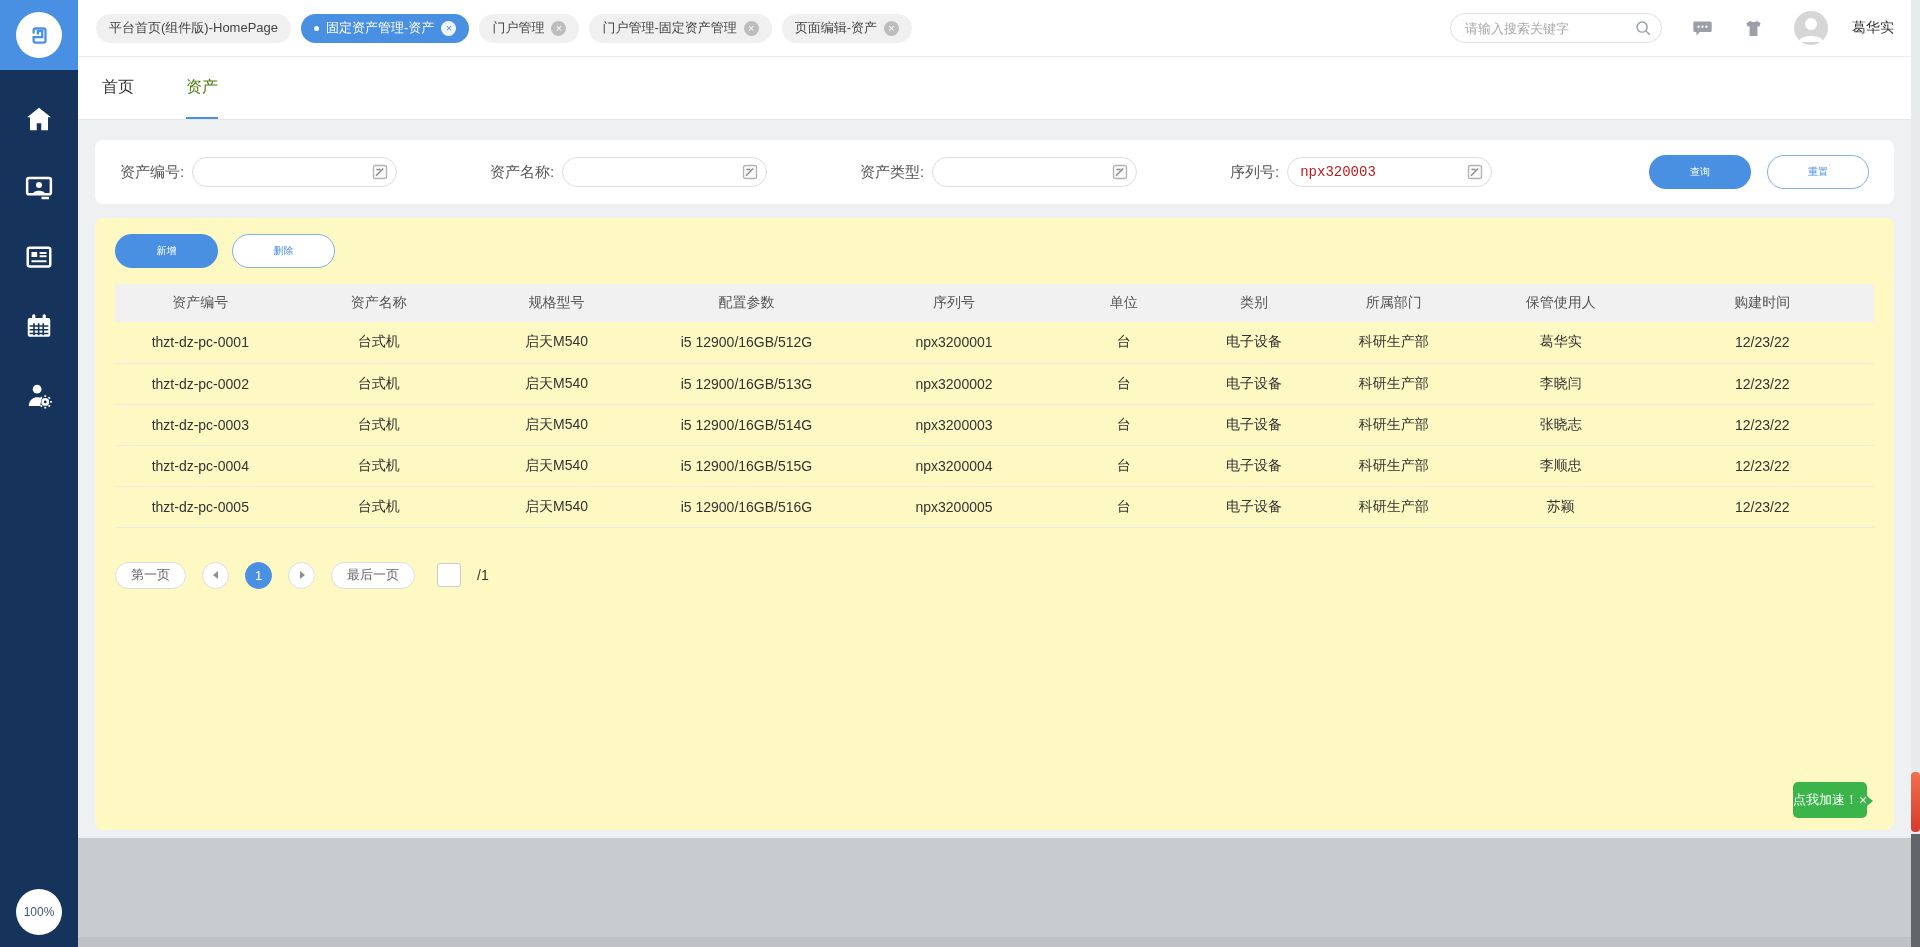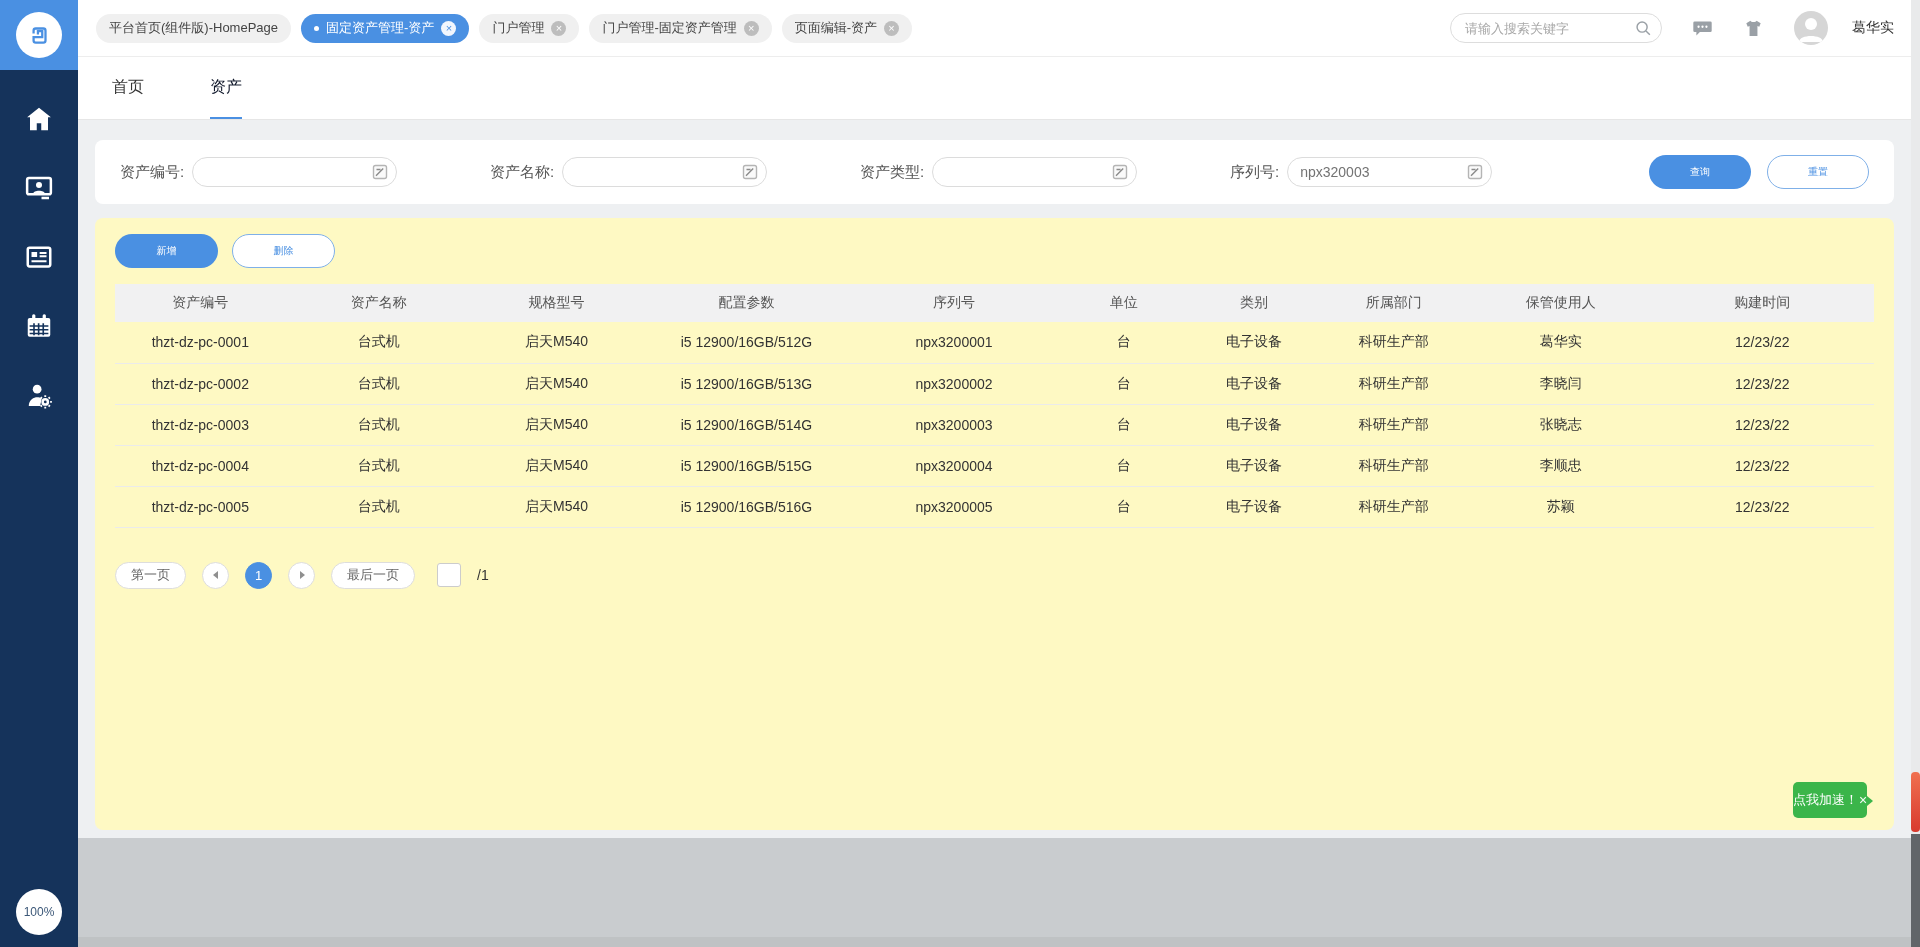--- a/index.html
+++ b/index.html
@@ -27,31 +27,31 @@
 
   .top-right { margin-left:auto; display:flex; align-items:center; gap:30px; }
   .search-box { position:relative; }
   .search-box input { width:212px; height:30px; border:1px solid #ddd; border-radius:15px; padding:0 32px 0 14px; font-size:13px; color:#333; outline:none; }
   .search-box input::placeholder { color:#a8a8a8; }
   .search-box svg { position:absolute; right:10px; top:6px; }
   .top-icon { cursor:pointer; display:flex; }
   .avatar { width:34px; height:34px; border-radius:50%; background:#d6d6d6; overflow:hidden; cursor:pointer; display:flex; align-items:flex-end; justify-content:center; }
   .username { font-size:14px; color:#333; margin-left:-6px; cursor:pointer; }
 
-  .tabbar { height:63px; background:#fff; display:flex; align-items:stretch; padding-left:34px; gap:66px; border-bottom:1px solid #e6e6e6; }
+  .tabbar { height:63px; background:#fff; display:flex; align-items:stretch; padding-left:24px; gap:52px; border-bottom:1px solid #e6e6e6; }
   .ptab { display:flex; align-items:center; font-size:16px; color:#333; cursor:pointer; border-bottom:2px solid transparent; }
-  .ptab.active { color:#0f172a; border-bottom-color:#4a90e2; }
+  .ptab.active { color:#4d7c0f; border-bottom-color:#4a90e2; }
 
   .content { height:718px; background:#eef0f2; padding:20px 26px 0 17px; }
 
   .filter-card { background:#fff; border-radius:8px; height:64px; display:flex; align-items:center; padding:0 25px; }
   .fgroup { width:370px; display:flex; align-items:center; }
   .fgroup label { font-size:15px; color:#555; margin-right:8px; white-space:nowrap; }
   .pill-input { position:relative; width:205px; }
-  .pill-input input { width:100%; height:30px; border:1px solid #dcdcdc; border-radius:15px; padding:0 30px 0 12px; font-size:14px; color:#737373; outline:none; }
+  .pill-input input { width:100%; height:30px; border:1px solid #dcdcdc; border-radius:15px; padding:0 30px 0 12px; font-size:14px; color:#b91c1c; outline:none;font-family:Liberation Mono, monospace; }
   .pill-input svg { position:absolute; right:8px; top:6px; cursor:pointer; }
   .filter-btns { margin-left:auto; display:flex; gap:16px; }
   .btn { height:34px; width:102px; border-radius:17px; font-size:10px; cursor:pointer; }
   .btn-primary { background:#4a90e2; color:#fff; border:none; }
   .btn-outline { background:#fff; color:#4a90e2; border:1px solid #7fb0e8; }
 
   .table-card { background:#fef9c3; border-radius:8px; margin-top:14px; min-height:612px; padding:16px 20px 0; }
   .action-row { display:flex; gap:14px; margin-bottom:16px; }
   table { width:100%; border-collapse:collapse; font-size:14px; table-layout:fixed; }
   thead th { background:#f1f1f2; height:38px; font-weight:400; color:#555; text-align:center; }

